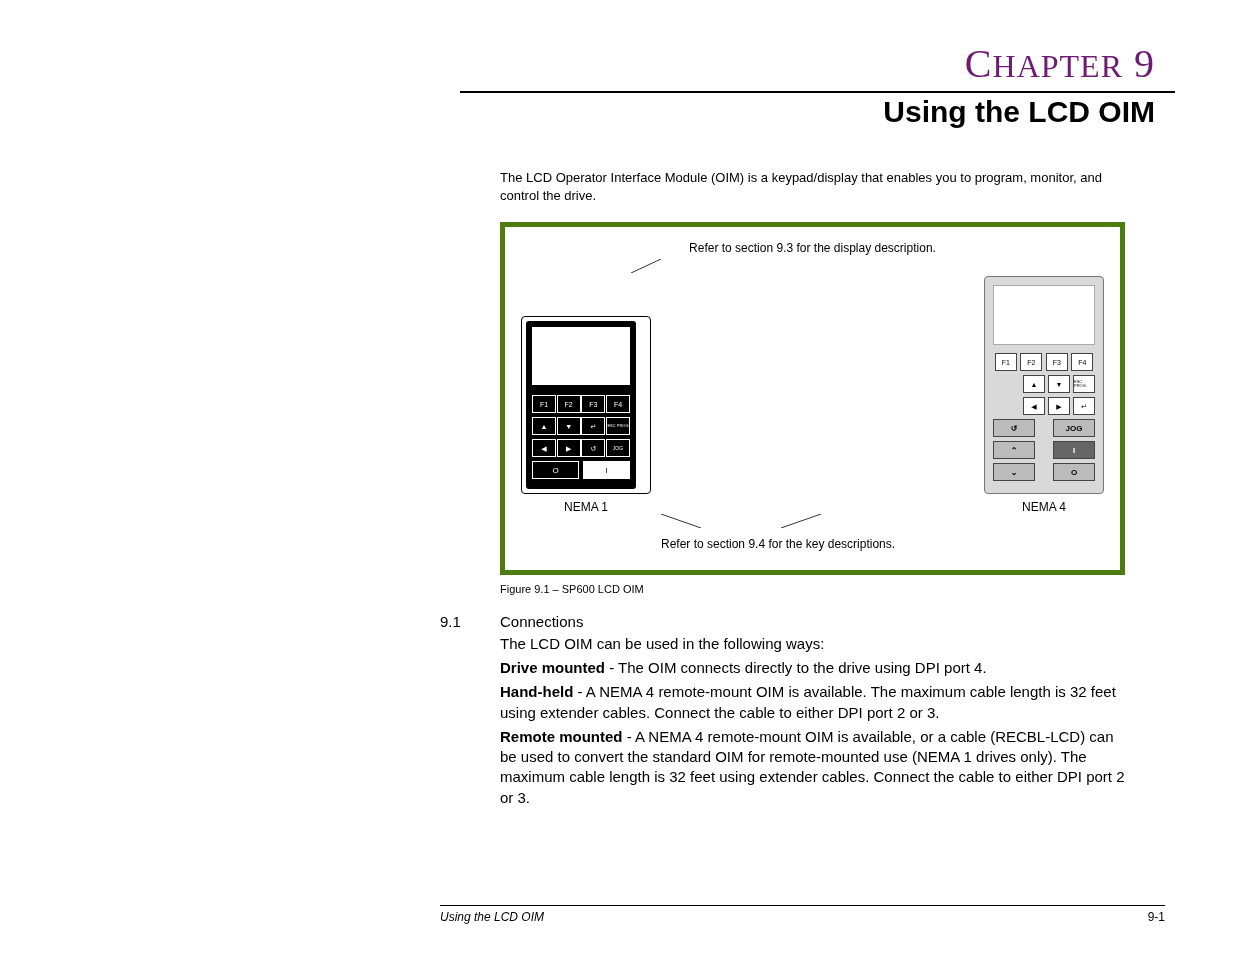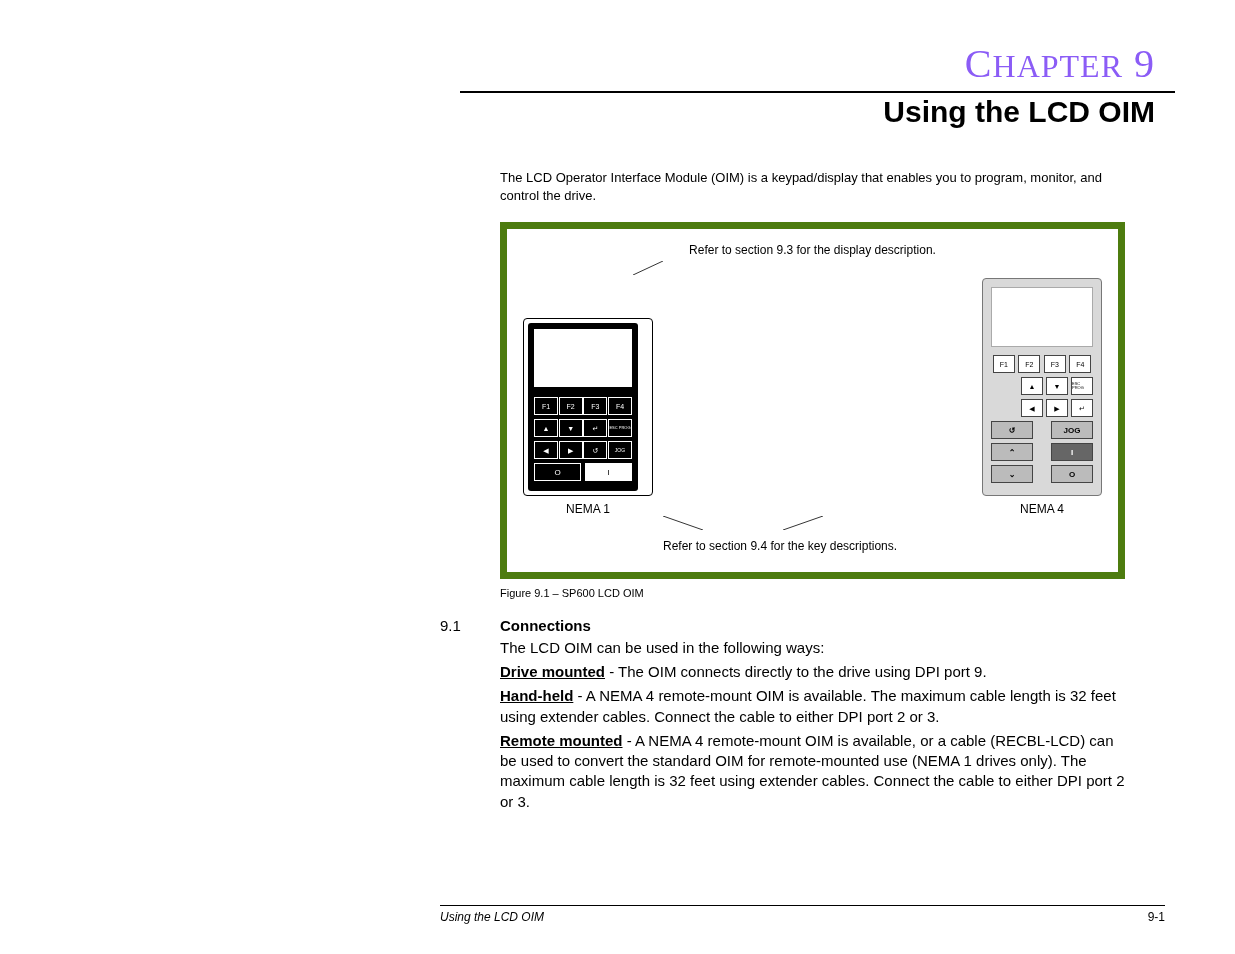--- a/index.html
+++ b/index.html
@@ -1,24 +1,24 @@
 <!DOCTYPE html>
 <html><head>
 <meta charset="utf-8">
 <style>
   html,body{margin:0;padding:0;background:#fff;}
   body{font-family:Arial,Helvetica,sans-serif;color:#000;font-size:14px;}
   .page{width:1235px;height:954px;position:relative;box-sizing:border-box;padding:40px 60px 40px 60px;}
-  .chapter-title{text-align:right;font-family:"Times New Roman",serif;font-size:40px;color:#8b5cf6;letter-spacing:1px;margin-right:20px;}
+  .chapter-title{text-align:right;font-family:"Times New Roman",serif;font-size:40px;color:#701a75;letter-spacing:1px;margin-right:20px;}
   .chapter-title .num{font-size:40px;}
   .header-rule{border:none;border-top:2px solid #000;margin:4px 0 2px 0;margin-left:400px;}
   .section-title{text-align:right;font-size:30px;font-weight:bold;margin:2px 20px 40px 0;}
   .content-col{margin-left:440px;margin-right:50px;}
   .intro{font-size:13px;line-height:1.35;margin-bottom:18px;}
-  .figure-box{border:7px solid #4d7c0f;padding:14px 16px 18px 16px;margin-bottom:8px;}
+  .figure-box{border:5px solid #4d7c0f;padding:14px 16px 18px 16px;margin-bottom:8px;}
   .fig-row{display:flex;justify-content:space-between;align-items:flex-end;}
   .keypad{display:flex;flex-direction:column;align-items:center;}
   .note-top{font-size:12px;text-align:center;line-height:1.2;margin-bottom:4px;}
   
   .kp1-outer{width:120px;border:1px solid #000;border-radius:4px;padding:4px;background:#fff;}
   .kp1{width:110px;background:#000;border-radius:3px;padding:6px;box-sizing:border-box;}
   .kp1-screen{background:#fff;height:58px;margin-bottom:10px;}
   .btn-row{display:flex;justify-content:space-between;margin-bottom:4px;}
   .kbtn{width:22px;height:16px;background:#000;border:1px solid #fff;font-size:7px;color:#fff;display:flex;align-items:center;justify-content:center;line-height:1;}
   .kp1 .pill{width:48px;height:16px;border:1px solid #fff;display:flex;align-items:center;justify-content:center;font-size:8px;color:#fff;background:#000;}
@@ -28,23 +28,23 @@
   .kp4{width:120px;background:#d9d9d9;border:1px solid #777;border-radius:4px;padding:8px;box-sizing:border-box;}
   .kp4-screen{background:#fff;height:58px;margin-bottom:8px;border:1px solid #aaa;}
   .k4btn{width:20px;height:16px;background:#fff;border:1px solid #444;font-size:7px;color:#000;display:flex;align-items:center;justify-content:center;line-height:1;}
   .k4pill{width:40px;height:16px;border:1px solid #444;background:#bbb;display:flex;align-items:center;justify-content:center;font-size:8px;font-weight:bold;}
   .k4pill.dark{background:#666;color:#fff;}
   .k4row{display:flex;justify-content:space-around;margin-bottom:4px;}
   .caption{font-size:11px;text-align:left;margin-top:6px;}
   .note-bottom{font-size:12px;line-height:1.2;margin-top:6px;margin-left:140px;}
   .subsection-row{display:flex;align-items:baseline;margin:18px 0 4px -60px;}
   .subsection-num{font-weight:normal;font-size:15px;width:60px;}
-  .subsection-title{font-weight:bold;font-size:15px;}
+  .subsection-title{font-weight:normal;font-size:15px;}
   .body-para{font-size:15px;line-height:1.35;margin:4px 0;}
-  .body-para .lead{font-weight:bold;text-decoration:underline;}
+  .body-para .lead{font-weight:bold;}
   .footer{position:absolute;bottom:30px;left:440px;right:70px;display:flex;justify-content:space-between;border-top:1px solid #000;padding-top:4px;font-size:12px;}
   .footer-left{font-style:italic;}
   .diag-line{stroke:#000;stroke-width:0.8;}
 </style>
 </head>
 <body>
 
 <div class="page">
 
   <div class="chapter-title">
@@ -141,21 +141,21 @@
     <div class="caption">Figure 9.1 – SP600 LCD OIM</div>
 
     <div class="subsection-row">
       <div class="subsection-num">9.1</div>
       <div class="subsection-title">Connections</div>
     </div>
 
     <div class="body-para">The LCD OIM can be used in the following ways:</div>
 
     <div class="body-para">
-      <span class="lead">Drive mounted</span><span> - The OIM connects directly to the drive using DPI port 9.</span>
+      <span class="lead">Drive mounted</span><span> - The OIM connects directly to the drive using DPI port 4.</span>
     </div>
     <div class="body-para">
       <span class="lead">Hand-held</span><span> - A NEMA 4 remote-mount OIM is available. The maximum cable length is 32 feet using extender cables. Connect the cable to either DPI port 2 or 3.</span>
     </div>
     <div class="body-para">
       <span class="lead">Remote mounted</span><span> - A NEMA 4 remote-mount OIM is available, or a cable (RECBL-LCD) can be used to convert the standard OIM for remote-mounted use (NEMA 1 drives only). The maximum cable length is 32 feet using extender cables. Connect the cable to either DPI port 2 or 3.</span>
     </div>
 
   </div>
 

